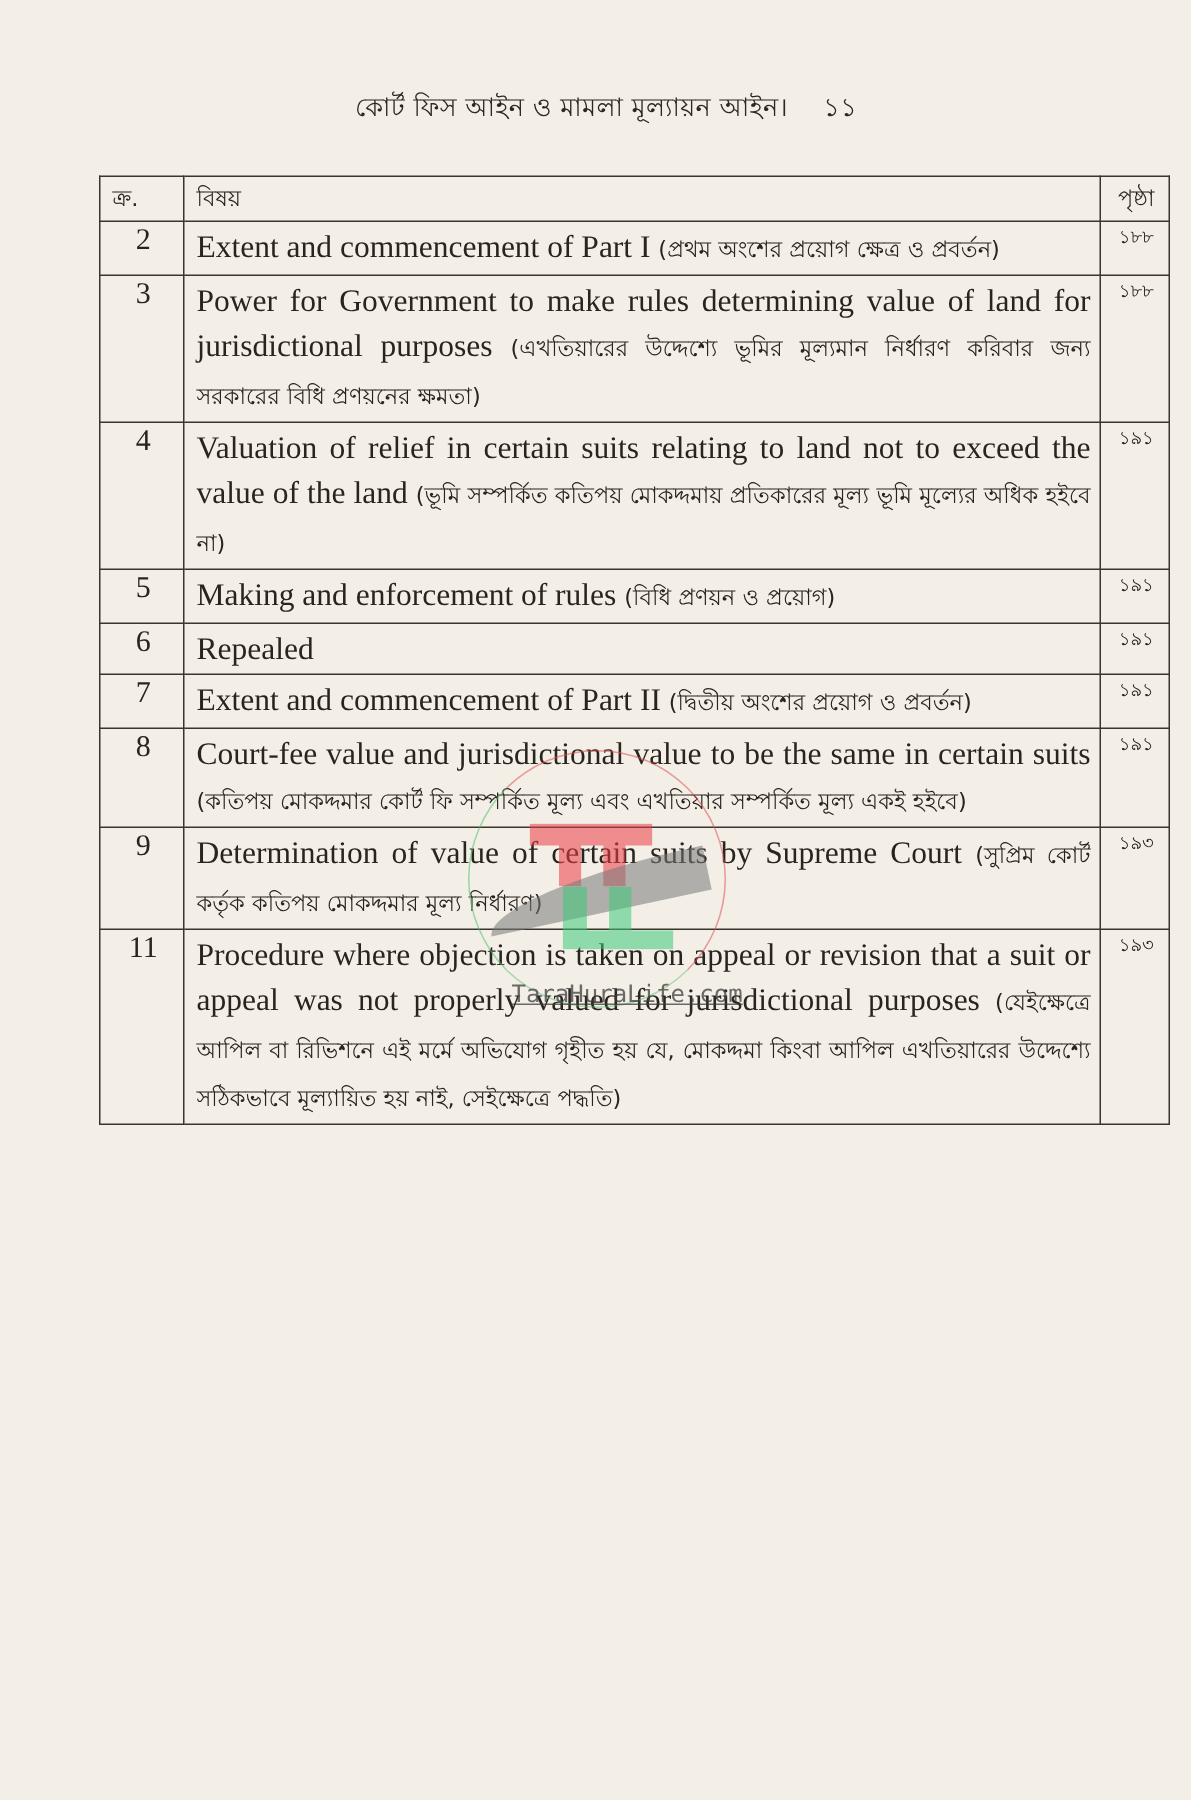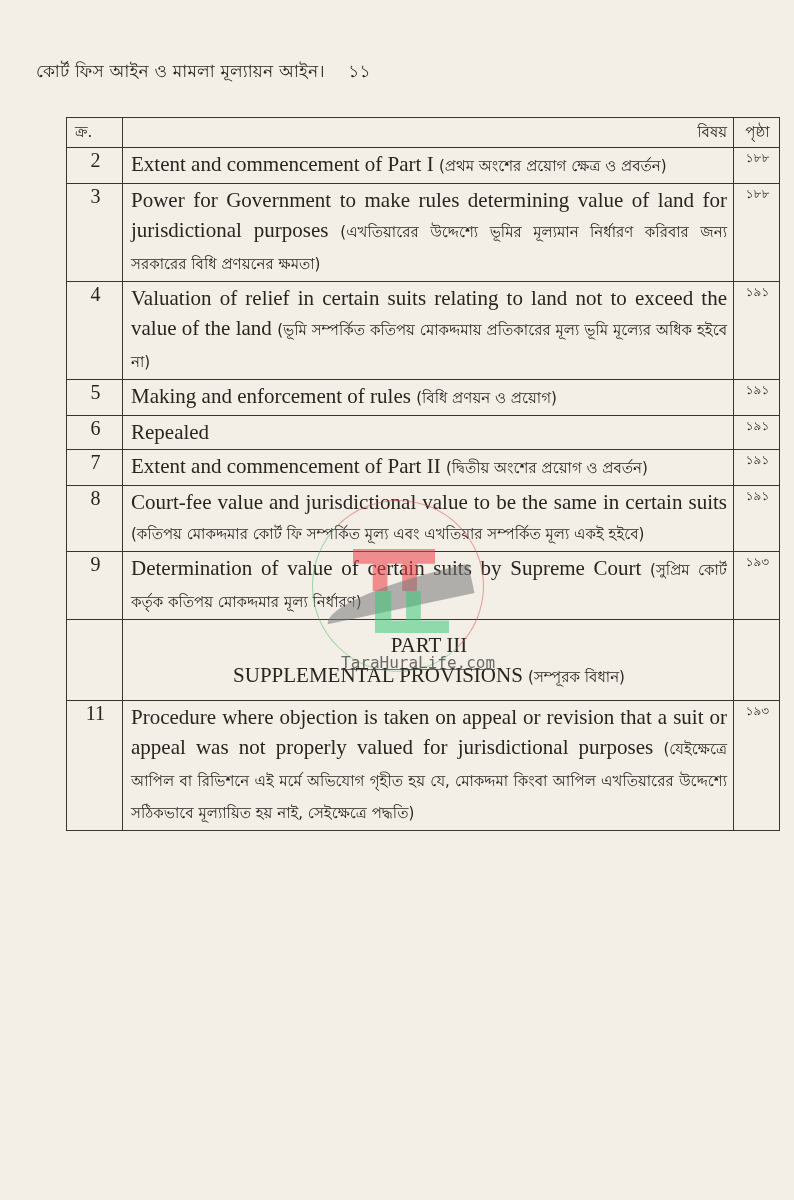--- a/index.html
+++ b/index.html
@@ -5,21 +5,21 @@
   html, body { margin: 0; padding: 0; }
   body {
     width: 794px; height: 1200px; overflow: hidden;
     background: #f3efe6;
     font-family: "Liberation Serif", "DejaVu Serif", serif;
     color: #2a2420;
     position: relative;
   }
   .page-header {
     position: absolute; top: 58px; left: 0; right: 22px;
-    text-align: left;
+    text-align: center;
     font-family: "DejaVu Sans", sans-serif;
     font-size: 17px; color: #2d2622;
     letter-spacing: 0.2px;
     padding-left: 36px;
   }
   .page-header .pno { margin-left: 18px; }
   table.toc {
     position: absolute; top: 117px; left: 66px;
     width: 714px;
     border-collapse: collapse;
@@ -28,21 +28,21 @@
   table.toc td, table.toc th {
     border: 1.5px solid #3a3430;
     vertical-align: top;
     padding: 1px 6px 2px 8px;
     font-weight: normal;
   }
   col.c-no { width: 56px; }
   col.c-page { width: 46px; }
   th { font-family: "DejaVu Sans", sans-serif; font-size: 15px; height: 26px; vertical-align: middle !important; }
   th.h-no { text-align: left; padding-left: 10px; }
-  th.h-subj { text-align: right; }
+  th.h-subj { text-align: left; }
   th.h-page { text-align: center; padding: 0 2px; }
   td.no { text-align: center; font-size: 20px; font-weight: bold; padding-top: 3px; }
   td.subj {
     font-size: 21px; line-height: 30px; text-align: justify;
     text-align-last: left;
   }
   td.subj .bn { font-family: "DejaVu Sans", sans-serif; font-size: 15px; }
   td.pg { text-align: center; font-family: "DejaVu Sans", sans-serif; font-size: 12px; padding-top: 6px; padding-left: 2px; padding-right: 2px; }
   td.part {
     text-align: center; font-size: 21px; line-height: 30px; font-weight: bold;
@@ -118,28 +118,20 @@
       <td class="no">8</td>
       <td class="subj"><span>Court-fee value and jurisdictional value to be the same in certain suits</span> <span class="bn">(কতিপয় মোকদ্দমার কোর্ট ফি সম্পর্কিত মূল্য এবং এখতিয়ার সম্পর্কিত মূল্য একই হইবে)</span></td>
       <td class="pg">১৯১</td>
     </tr>
     <tr>
       <td class="no">9</td>
       <td class="subj"><span>Determination of value of certain suits by Supreme Court</span> <span class="bn">(সুপ্রিম কোর্ট কর্তৃক কতিপয় মোকদ্দমার মূল্য নির্ধারণ)</span></td>
       <td class="pg">১৯৩</td>
     </tr>
     <tr>
-      <td></td>
-      <td class="part" style="padding-top:10px;padding-bottom:8px">
-        <div>PART III</div>
-        <div><span>SUPPLEMENTAL PROVISIONS</span> <span class="bn">(সম্পূরক বিধান)</span></div>
-      </td>
-      <td></td>
-    </tr>
-    <tr>
       <td class="no">11</td>
       <td class="subj"><span>Procedure where objection is taken on appeal or revision that a suit or appeal was not properly valued for jurisdictional purposes</span> <span class="bn">(যেইক্ষেত্রে আপিল বা রিভিশনে এই মর্মে অভিযোগ গৃহীত হয় যে, মোকদ্দমা কিংবা আপিল এখতিয়ারের উদ্দেশ্যে সঠিকভাবে মূল্যায়িত হয় নাই, সেইক্ষেত্রে পদ্ধতি)</span></td>
       <td class="pg">১৯৩</td>
     </tr>
   </tbody>
 </table>
 
 <div class="watermark">
   <div class="wm-top"></div>
   <div class="wm-swoosh"></div>

